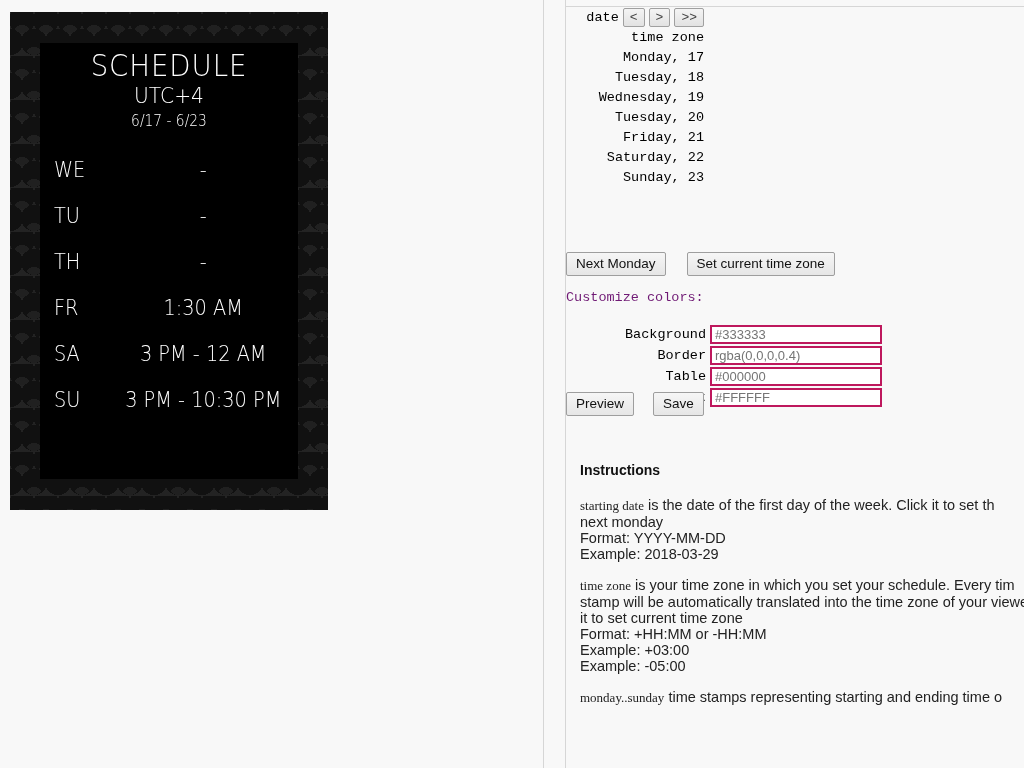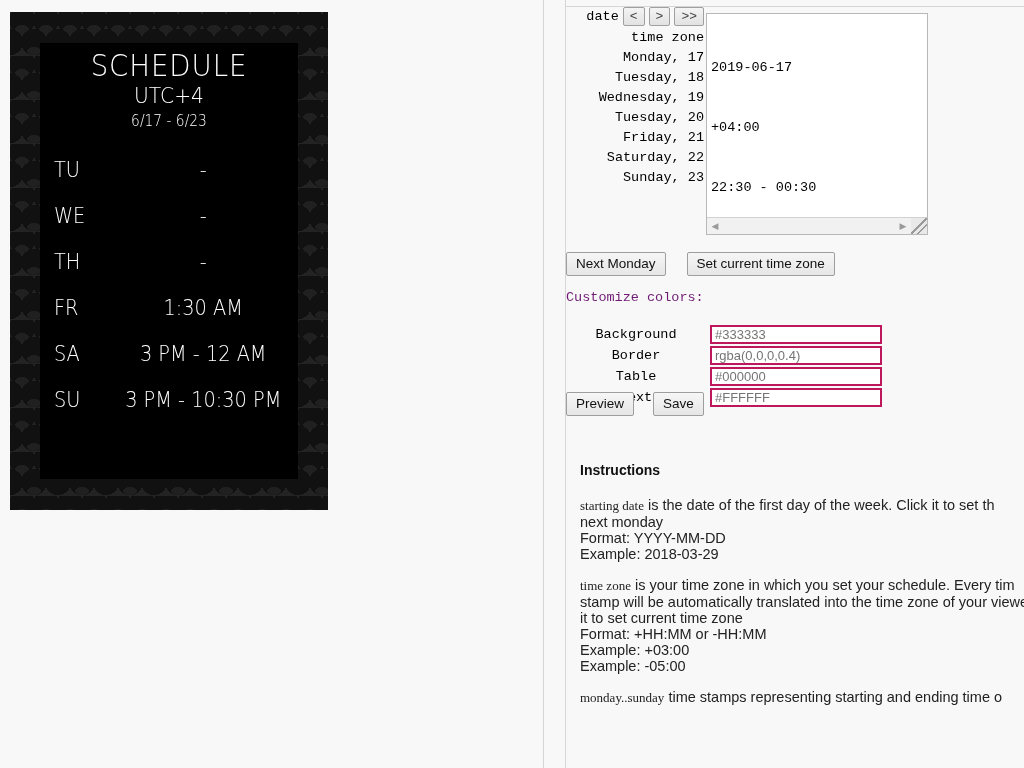--- a/index.html
+++ b/index.html
@@ -158,21 +158,21 @@
     line-height: 20px;
     text-align: right;
     color: #000;
     white-space: nowrap;
     padding-right: 2px !important;
     height: 20px;
   }
 
   #datelabelrow {
     display: flex;
-    align-items: flex-start;
+    align-items: center;
     justify-content: flex-end;
     gap: 4px;
     height: 21px;
   }
   #datelabelrow .dl-text {
     font-family: "Liberation Mono", "DejaVu Sans Mono", monospace;
     font-size: 13.5px;
   }
 
   .navbtn {
@@ -275,21 +275,21 @@
     left: 0px;
     top: 317px;
     border-collapse: collapse;
     table-layout: fixed;
   }
   #colors-table td { padding: 0; }
   #colors-table td.clbl {
     width: 140px;
     font-family: "Liberation Mono", "DejaVu Sans Mono", monospace;
     font-size: 13.5px;
-    text-align: center;
+    text-align: right;
     padding-right: 4px;
     height: 21px;
     color: #000;
   }
   .cinput {
     width: 172px;
     height: 19px;
     box-sizing: border-box;
     border: 2px solid #be185d;
     background: #ffffff;
@@ -343,25 +343,25 @@
 <div id="page">
 
   <div id="schedule-card">
     <div id="schedule-inner">
       <div class="sch-title">SCHEDULE</div>
       <div class="sch-tz">UTC+4</div>
       <div class="sch-range">6/17 - 6/23</div>
       <table id="sch-table">
         <tbody>
           <tr>
-            <td class="day">TU</td>
+            <td class="day">WE</td>
             <td class="val">-</td>
           </tr>
           <tr>
-            <td class="day">WE</td>
+            <td class="day">TU</td>
             <td class="val">-</td>
           </tr>
           <tr>
             <td class="day">TH</td>
             <td class="val">-</td>
           </tr>
           <tr>
             <td class="day">FR</td>
             <td class="val">1:30 AM</td>
           </tr>
@@ -501,34 +501,14 @@
       </div>
 
       <div class="instr-block">
         <span class="instr-line">
           <span class="kw">monday..sunday</span><span> time stamps representing starting and ending time o</span>
         </span>
       </div>
     </div>
   </div>
 
-  <div id="values-area">
-    <div id="values-lines">
-      <div>2019-06-17</div>
-      <div>+04:00</div>
-      <div>22:30 - 00:30</div>
-      
-      
-      
-      
-      
-      
-    </div>
-    <div id="ta-scroll">
-      <div class="sb-arrow">◀</div>
-      <div class="sb-track"></div>
-      <div class="sb-arrow">▶</div>
-      <div style="width:16px"></div>
-    </div>
-    <div id="ta-grip"></div>
-  </div>
 
 </div>
 
 </body></html>

